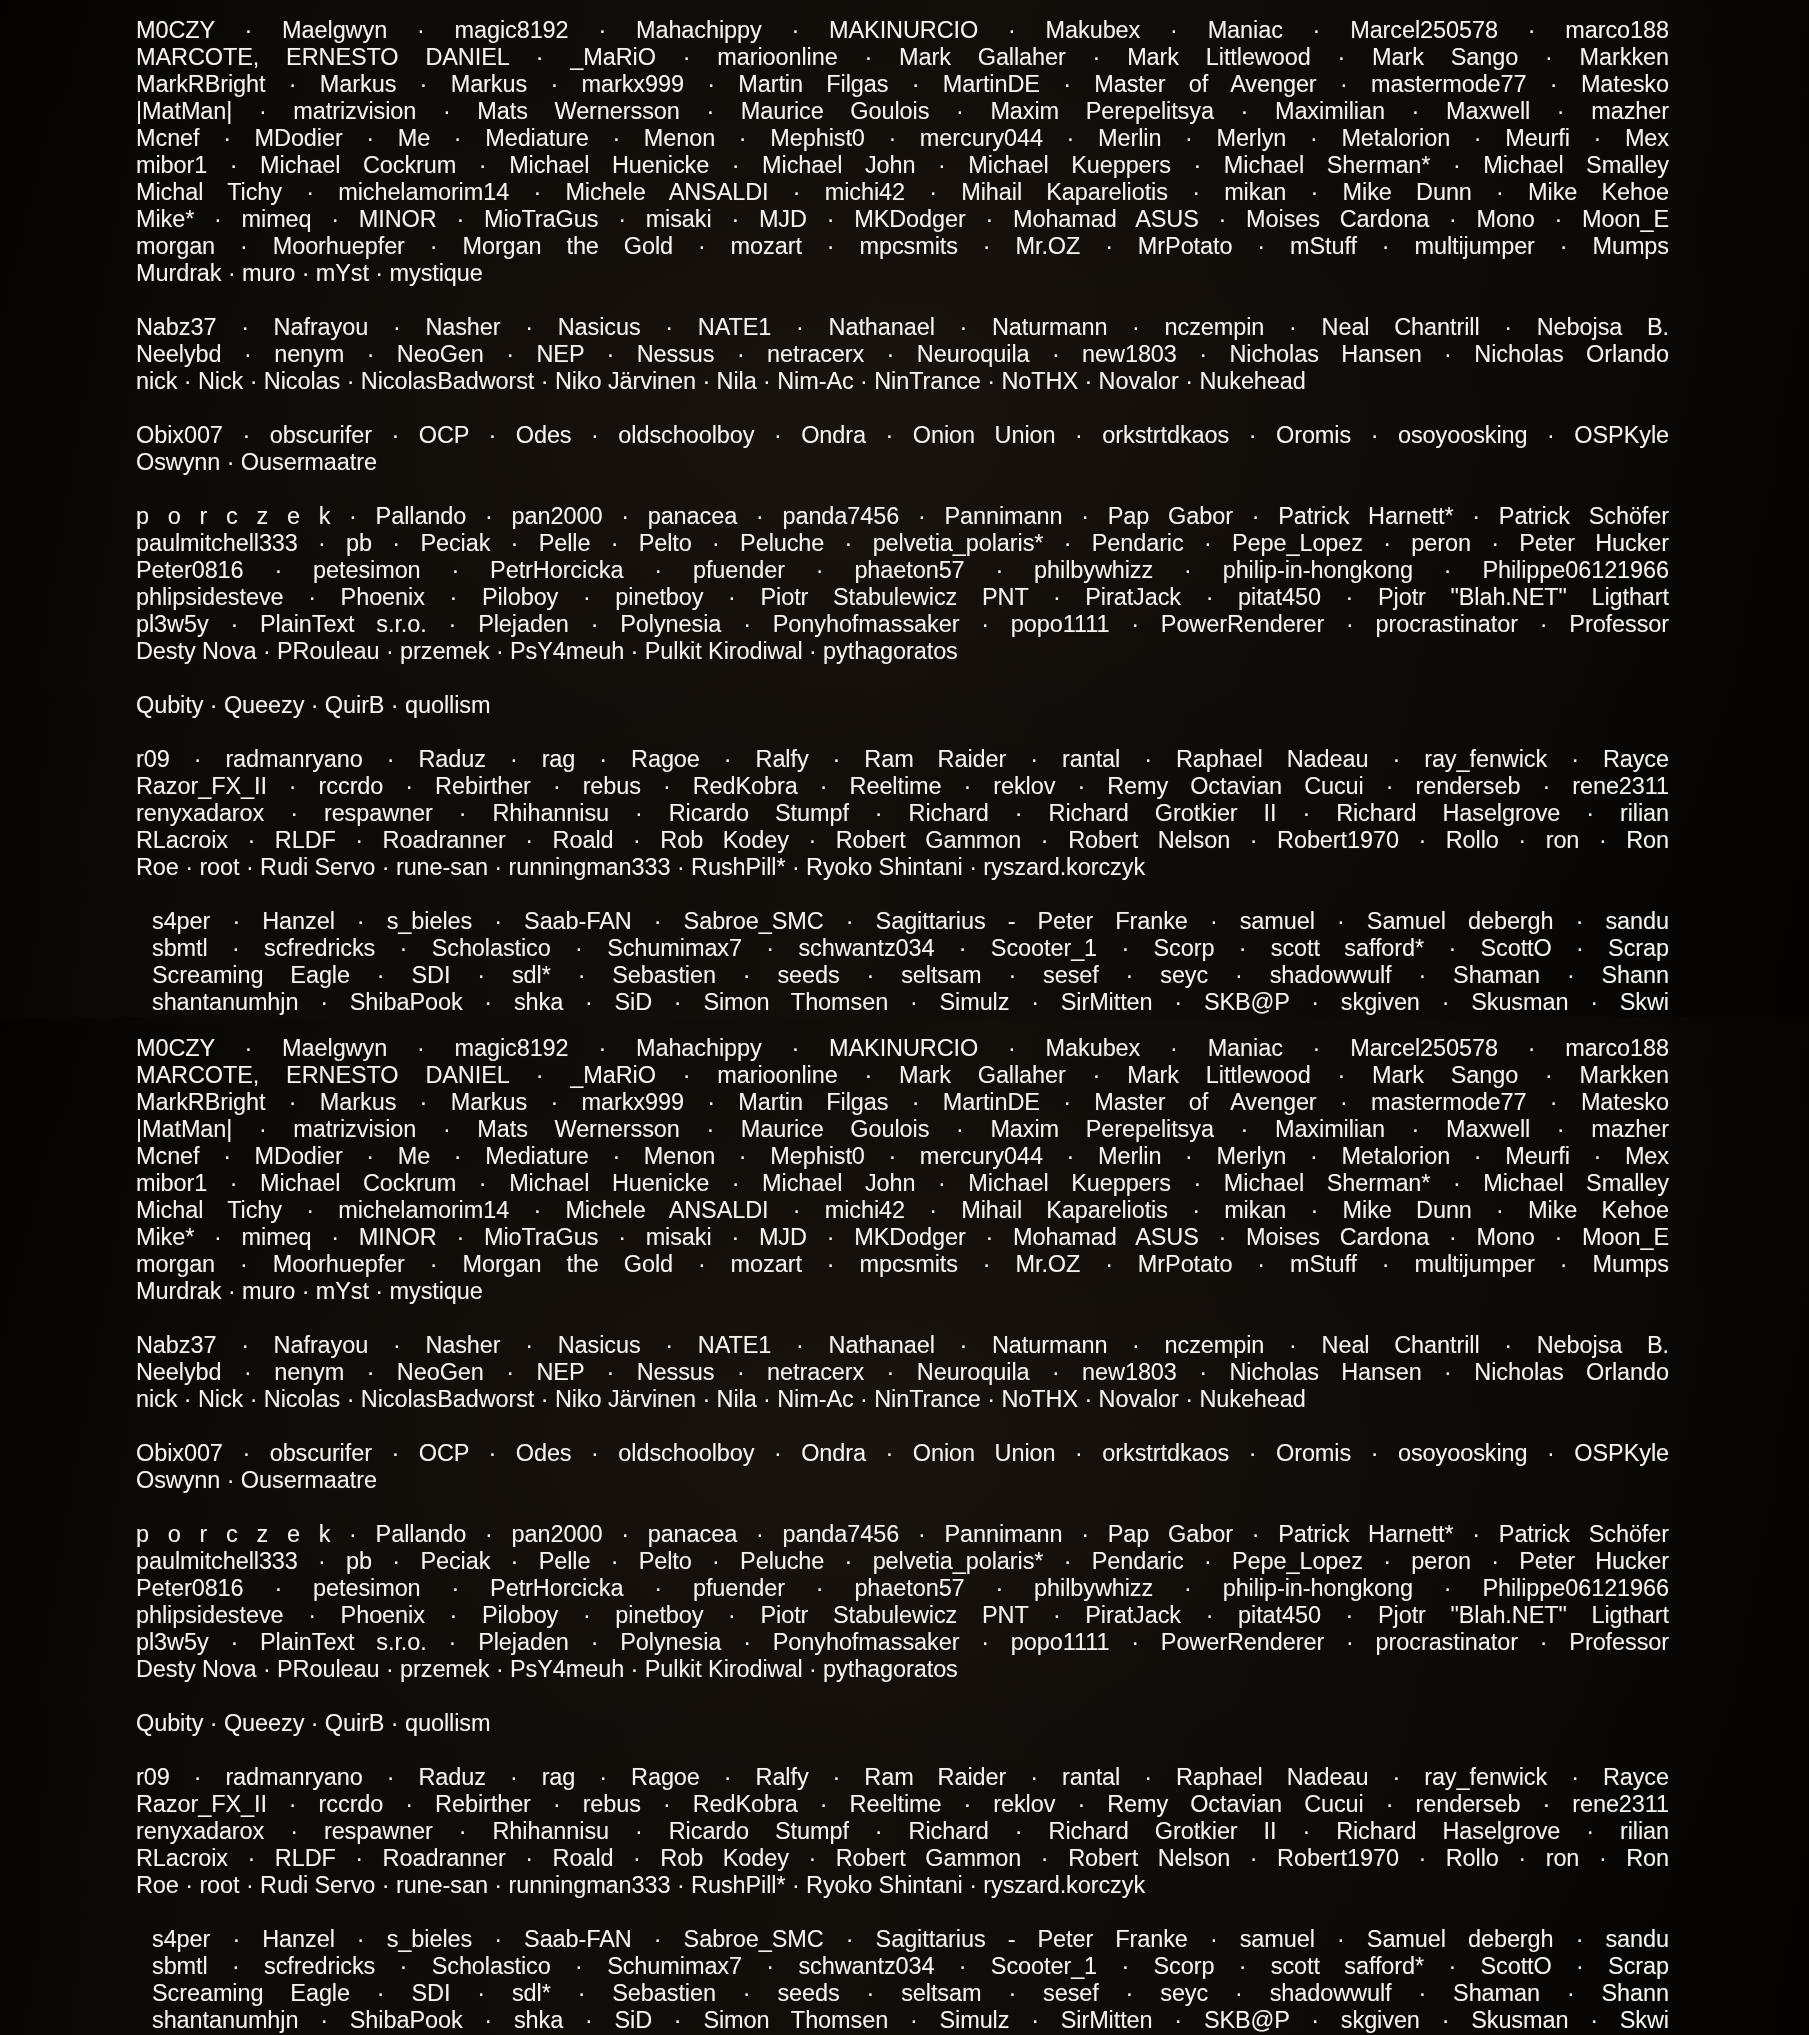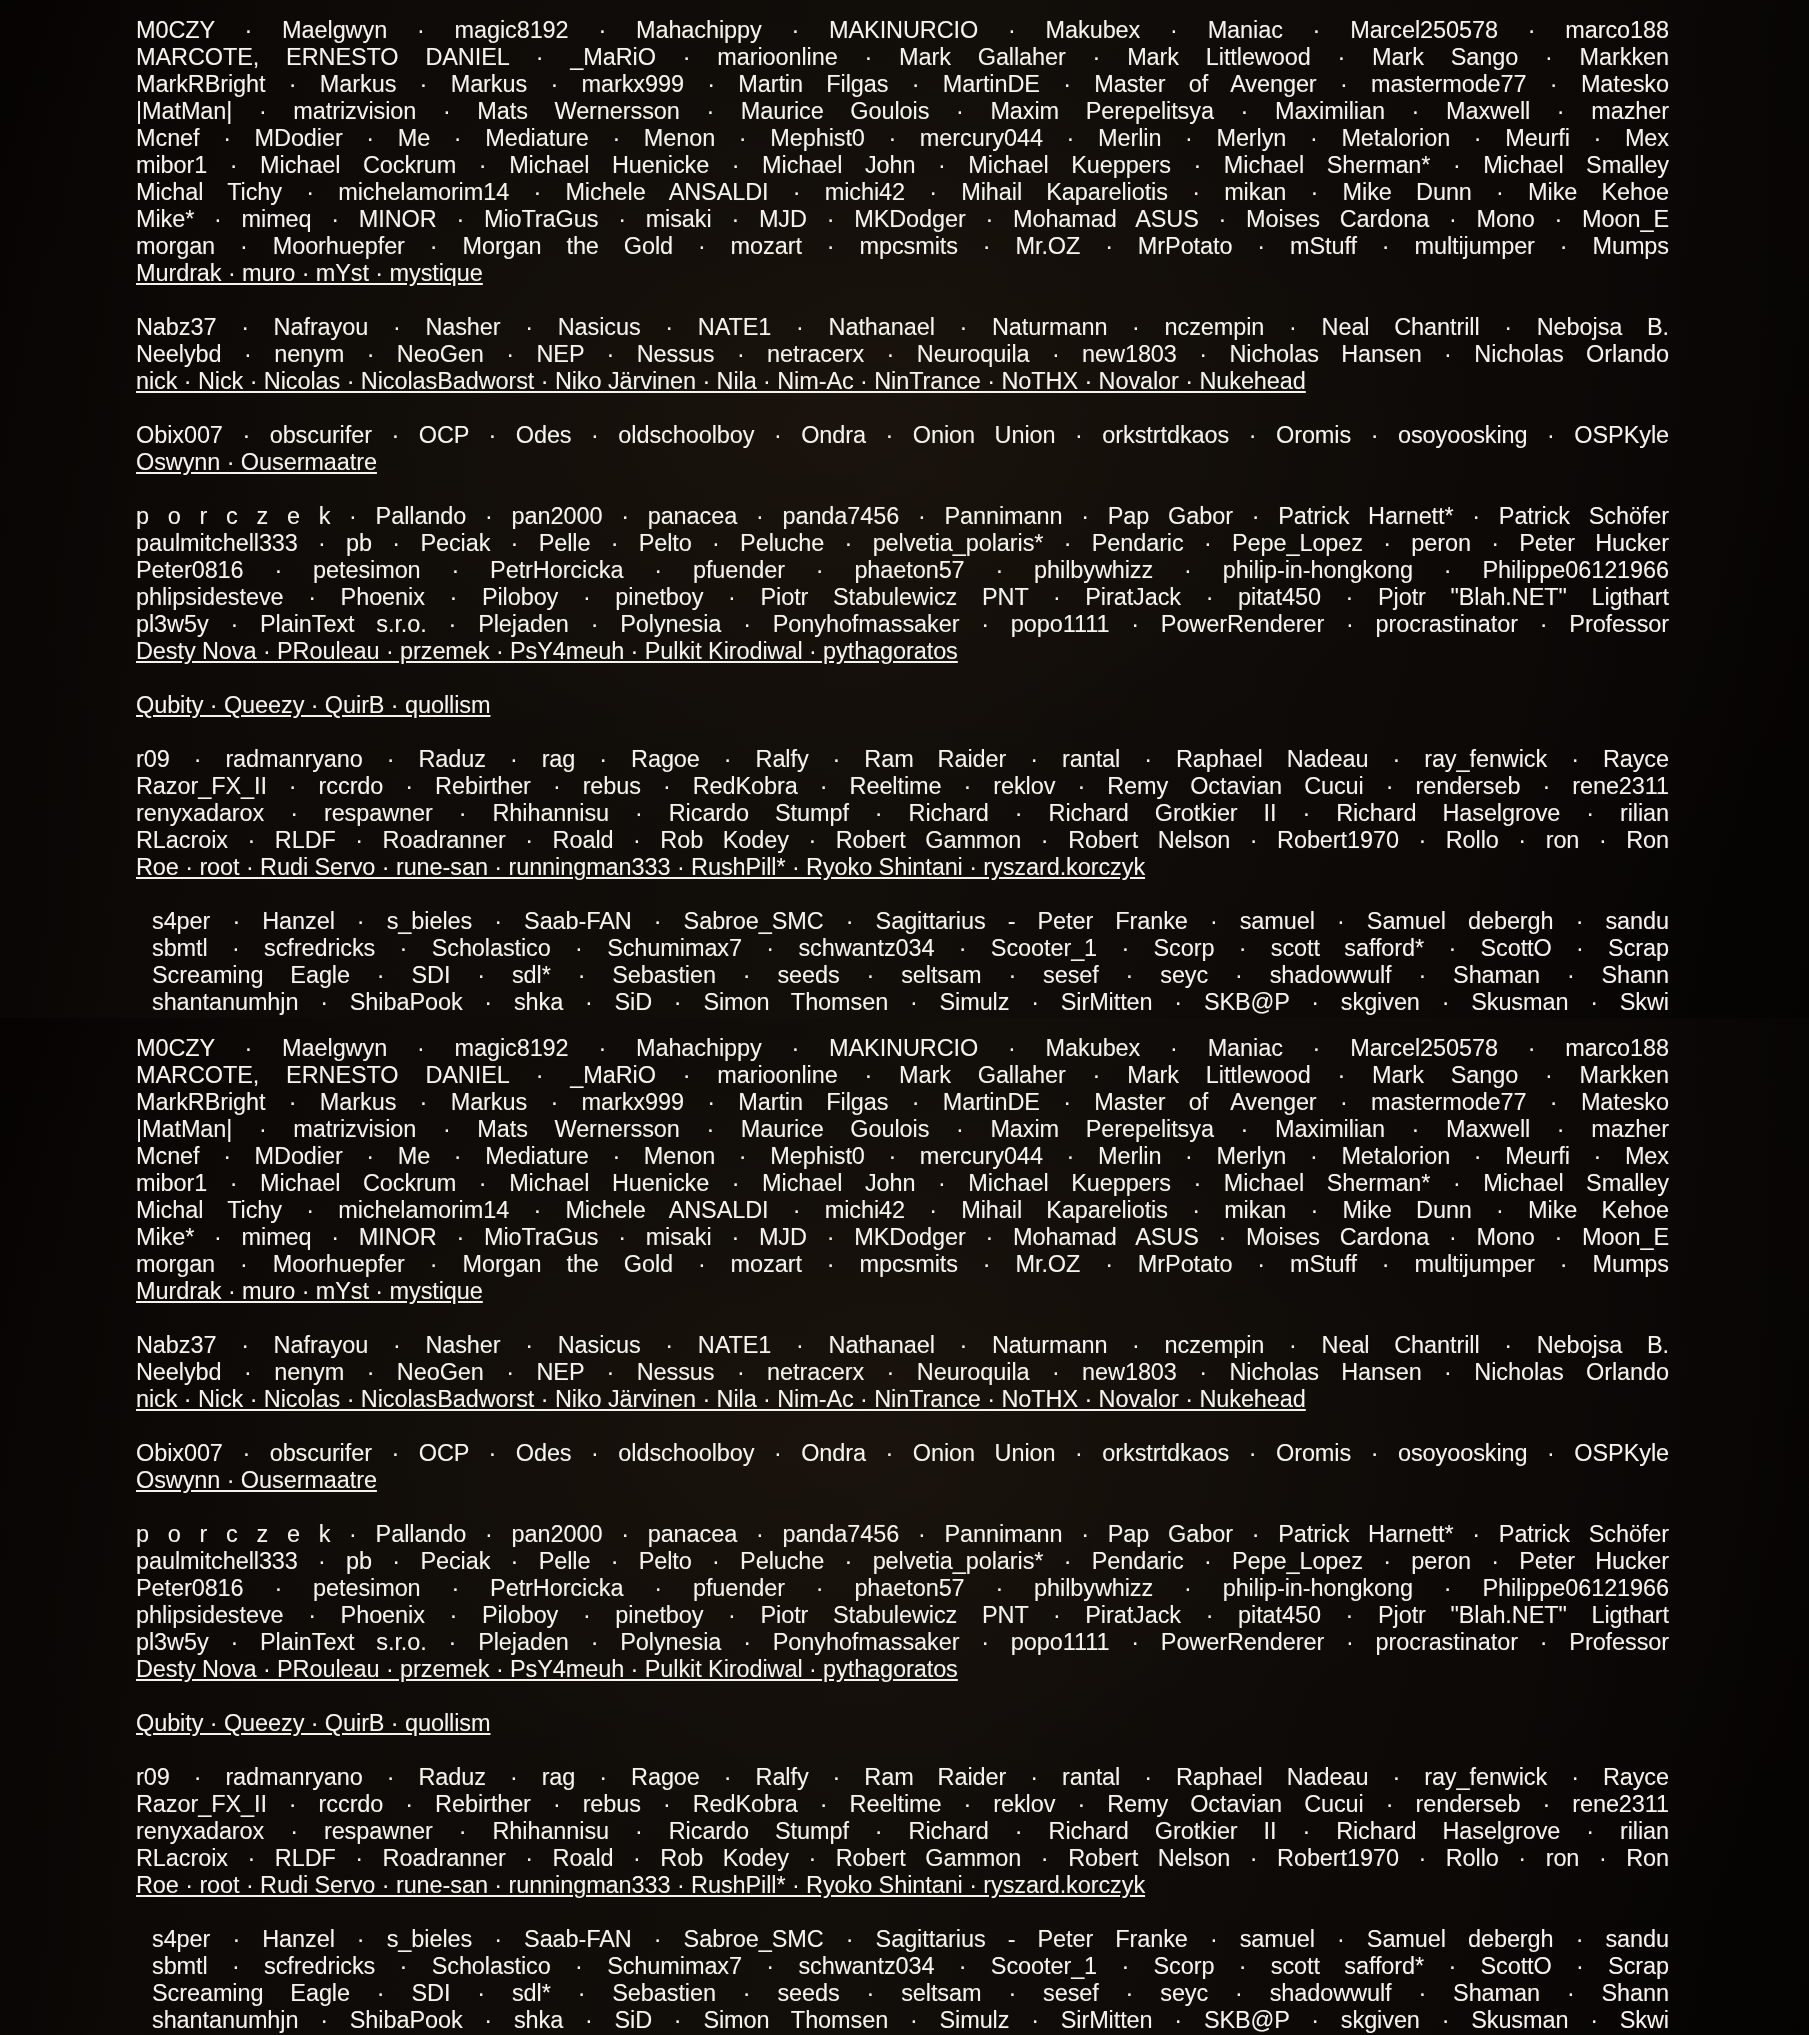--- a/index.html
+++ b/index.html
@@ -36,21 +36,20 @@
     text-align: justify;
     text-align-last: justify;
     text-justify: inter-word;
     letter-spacing: -0.1px;
     white-space: normal;
     text-shadow: 0 0 0.9px rgba(255,250,244,0.25);
   }
   .credit-line.flush-left {
     text-align: left;
     text-align-last: left;
-    text-decoration: underline;
   }
   .credit-section {
     margin: 0 0 27px 0;
   }
   .credit-section:last-child {
     margin-bottom: 0;
     margin-left: 16px;
   }
 </style>
 </head>

